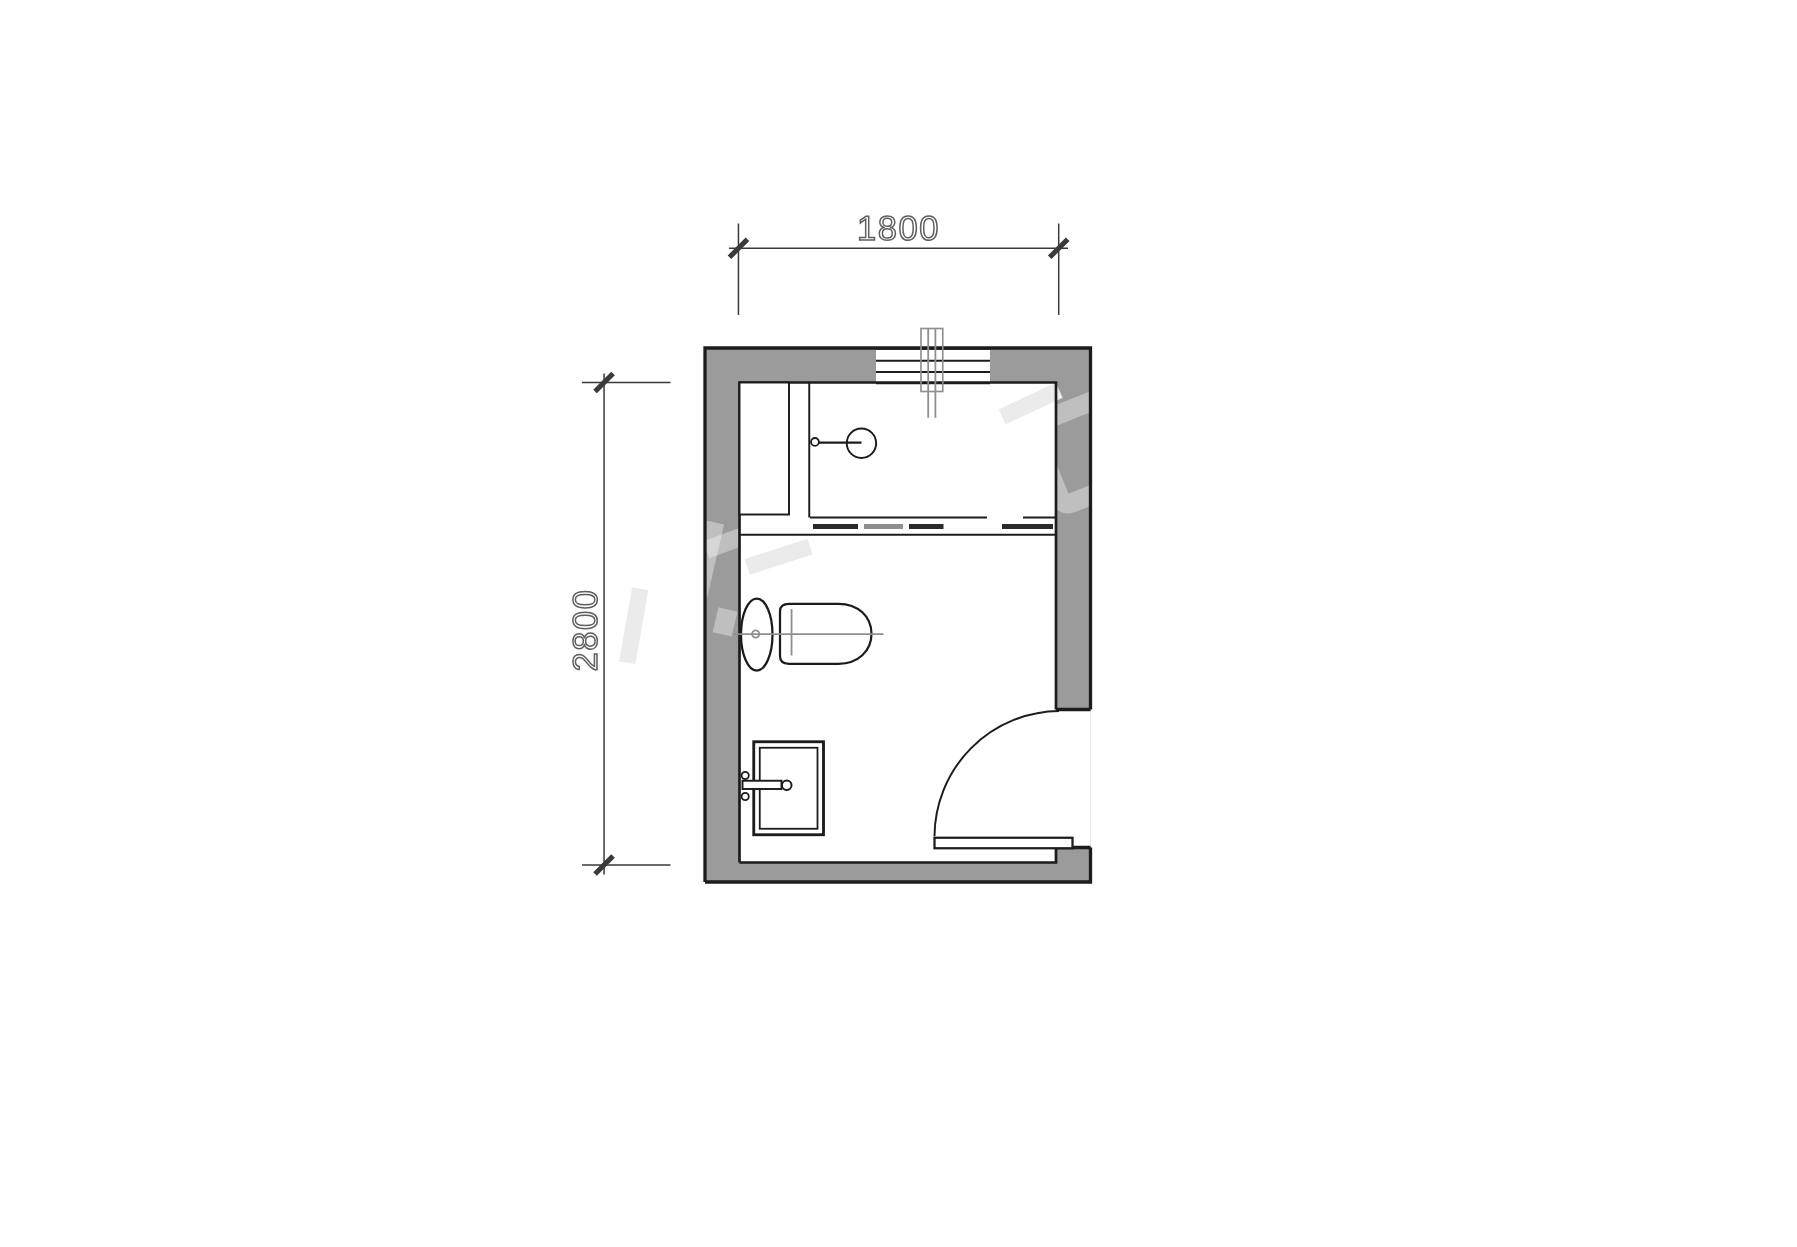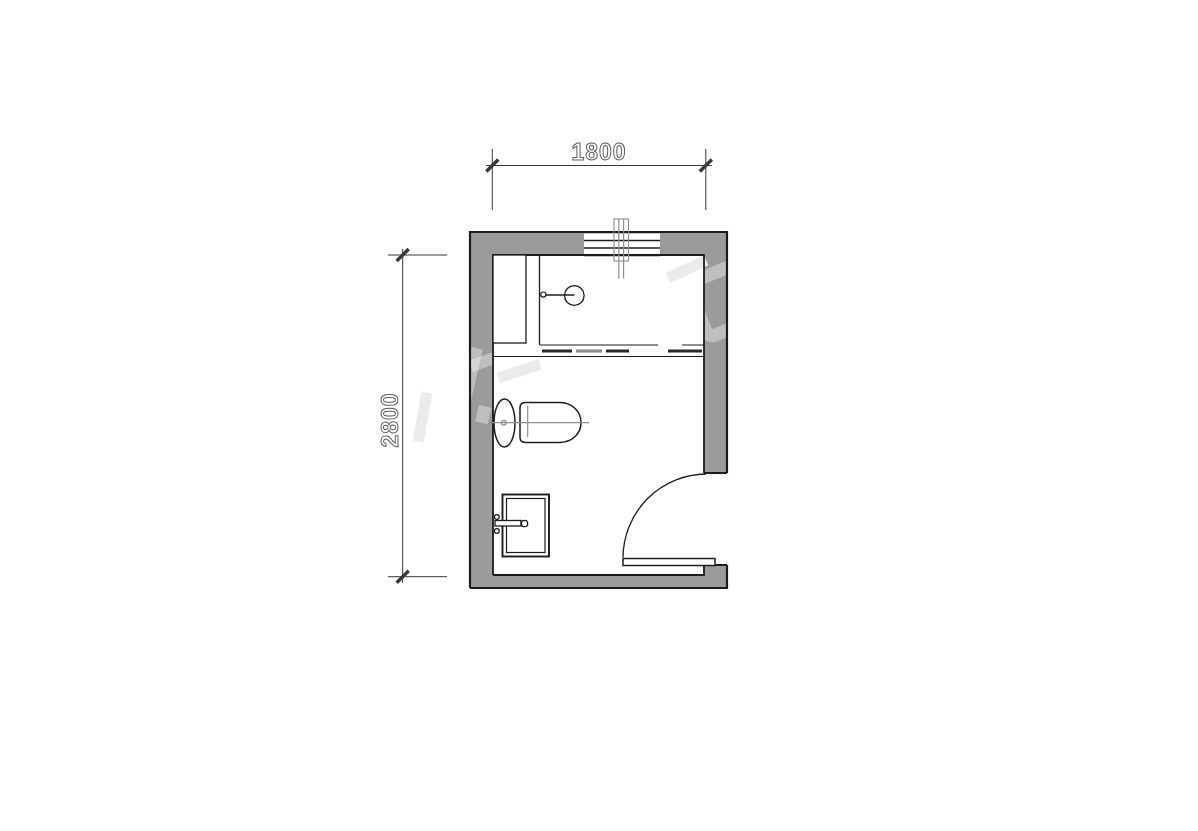--- a/index.html
+++ b/index.html
@@ -1,16 +1,16 @@
 <!DOCTYPE html>
 <html style="--c-background: #ffffff; --c-wall_fill: #9b9b9b; --c-line: #1c1c1c; --c-aux_line: #8f8f8f; --c-dimension_line: #3a3a3a; --c-dimension_text: #5f5f5f; --c-watermark_on_wall: rgba(255,255,255,0.36); --c-watermark_on_white: #ebebeb;"><head>
 <meta charset="utf-8">
 <style>
   html,body{margin:0;padding:0;background:#ffffff;}
-  .stage{position:relative;width:1198px;height:831px;background:var(--c-background,#fff);overflow:hidden;font-family:"Liberation Sans",sans-serif;font-weight:bold;}
+  .stage{position:relative;width:1198px;height:831px;background:var(--c-background,#fff);overflow:hidden;font-family:"Liberation Sans",sans-serif;}
   svg{display:block;}
   .wallfill{fill:var(--c-wall_fill,#9b9b9b);}
   .whitefill{fill:var(--c-background,#ffffff);}
   .ln{stroke:var(--c-line,#1c1c1c);fill:none;stroke-linecap:butt;}
   .w22{stroke-width:2.2;} .w18{stroke-width:1.8;} .w15{stroke-width:1.5;} .w13{stroke-width:1.3;} .w12{stroke-width:1.2;}
   .fw{fill:var(--c-background,#ffffff);}
   .aux{stroke:var(--c-aux_line,#949494);fill:none;stroke-width:1.2;}
   .auxf{stroke:var(--c-aux_line,#949494);fill:none;}
   .diml{stroke:var(--c-dimension_line,#3a3a3a);stroke-width:1;fill:none;}
   .tick{stroke:var(--c-dimension_line,#3a3a3a);stroke-width:3.4;}

